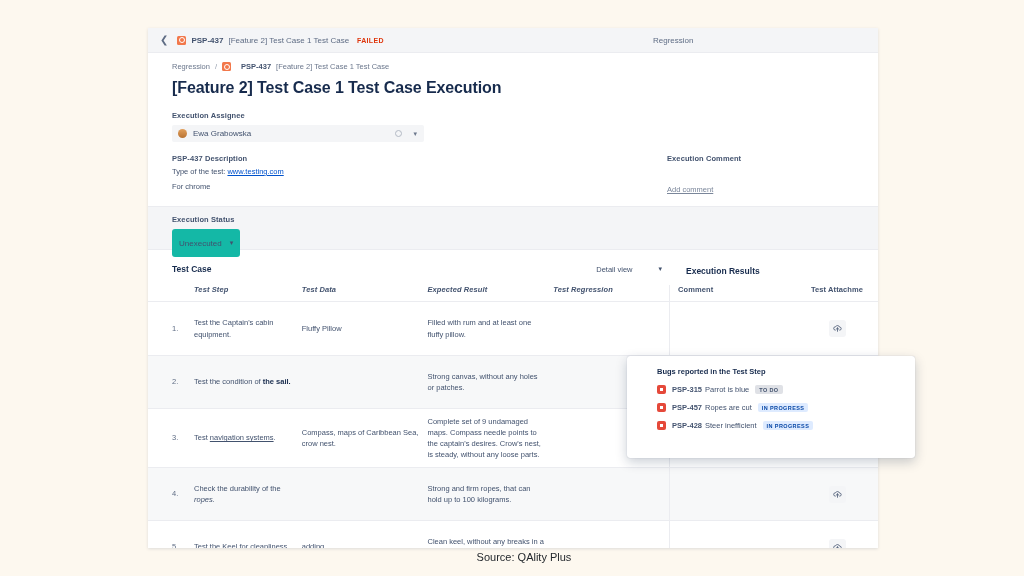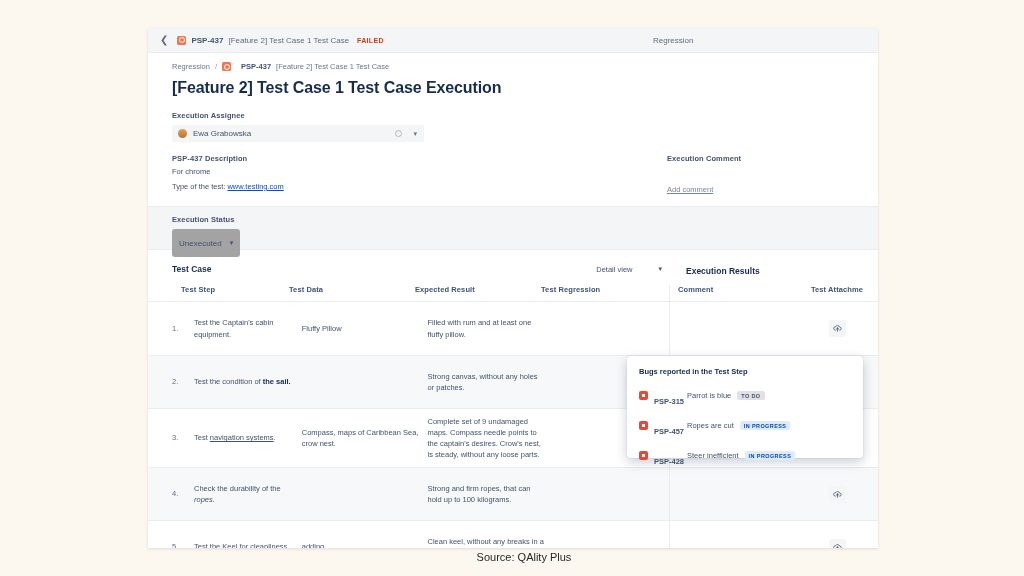--- a/index.html
+++ b/index.html
@@ -92,21 +92,21 @@
   .add-comment { font-size: 7.5px; color: #7a869a; margin-top: 22px; text-decoration: underline; }
 
   
   .status-band {
     margin-top: 12px; height: 44px; background: #f4f5f7;
     border-top: 1px solid #ebecf0; border-bottom: 1px solid #ebecf0;
     padding: 8px 0 0 24px;
   }
   .status-pill {
     margin-top: 5px; display: inline-flex; align-items: center;
-    background: #a3a3a3; border-radius: 3px; height: 15px; padding: 14px 7px;
+    background: #14b8a6; border-radius: 3px; height: 15px; padding: 14px 7px;
   }
   .status-pill-text { font-size: 8px; color: #42526e; }
   .status-pill .chev { margin-left: 8px; font-size: 7px; color: #42526e; }
 
   
   .sections { display: flex; padding: 10px 0 0 0; position: relative; }
   .sec-left { width: 530px; padding-left: 24px; display: flex; align-items: center; }
   .sec-title { font-size: 8.5px; font-weight: bold; color: #172b4d; }
   .detail-view {
     margin-left: auto; margin-right: 16px; display: flex; align-items: center;
@@ -125,21 +125,21 @@
     border-bottom: 1px solid #ebecf0;
   }
   .th {
     font-size: 7.5px; font-weight: bold; color: #42526e; letter-spacing: .1px;
   }
   .tbl-left .th.c0 { width: 22px; }
   .tbl-left .th.c1 { width: 108px; }
   .tbl-left .th.c2 { width: 126px; }
   .tbl-left .th.c3 { width: 126px; }
   .tbl-left .th.c4 { width: 116px; }
-  .tbl-left .thead { padding-left: 11px; }
+  .tbl-left .thead { padding-left: 24px; font-style: italic; }
   .tbl-right .thead { padding-left: 8px; }
   .tbl-right .th.r0 { width: 114px; }
   .tbl-right .th.r1 { width: 90px; }
 
   .trow {
     display: flex; border-bottom: 1px solid #ebecf0; align-items: center;
   }
   .tbl-left .trow { padding-left: 24px; }
   .trow.alt { background: #f7f8f9; }
   .cell { font-size: 7.5px; color: #42526e; line-height: 1.5; padding-right: 8px; }
@@ -156,34 +156,34 @@
   .rcell { font-size: 7.5px; color: #42526e; }
   .r0 { width: 114px; }
   .r1 { width: 90px; display: flex; justify-content: center; }
   .attach-btn {
     width: 17px; height: 17px; background: #f4f5f7; border-radius: 3px;
     display: flex; align-items: center; justify-content: center;
   }
 
   
   .popover {
-    position: absolute; left: 627px; top: 356px; width: 236px; height: 102px;
+    position: absolute; left: 627px; top: 356px; width: 288px; height: 102px;
     background: #fff; border-radius: 3px;
     box-shadow: 0 4px 12px rgba(9,30,66,.22), 0 0 1px rgba(9,30,66,.3);
-    padding: 11px 0 0 12px; z-index: 20;
+    padding: 11px 0 0 30px; z-index: 20;
   }
   .pop-title { font-size: 7.5px; font-weight: bold; color: #172b4d; }
   .bug-row { display: flex; align-items: center; margin-top: 9px; }
   .bug-icon {
     width: 9px; height: 9px; background: #e5493a; border-radius: 2px;
     display: inline-flex; align-items: center; justify-content: center;
     margin-right: 6px; flex: 0 0 auto;
   }
   .bug-icon::after { content: ""; width: 3px; height: 3px; background: #fff; }
-  .bug-key { font-size: 7.5px; font-weight: bold; color: #42526e; margin-right: 3px; margin-top: 12px; }
+  .bug-key { font-size: 7.5px; font-weight: bold; color: #42526e; margin-right: 3px; }
   .bug-sum { font-size: 7.5px; color: #42526e; margin-right: 6px; }
   .lozenge {
     font-size: 5.5px; font-weight: bold; letter-spacing: .4px;
     padding: 1.5px 4px; border-radius: 2px;
   }
   .lz-todo { background: #dfe1e6; color: #42526e; }
   .lz-prog { background: #deebff; color: #0747a6; }
 
   
   .caption {
@@ -222,24 +222,24 @@
         <span class="avatar"></span>
         <span class="assignee-name">Ewa Grabowska</span>
         <span class="clear-icon"></span>
         <span class="chevron">▾</span>
       </div>
     </div>
 
     <div class="two-col">
       <div class="desc-col">
         <div class="field-label">PSP-437 Description</div>
-        <div class="desc-line">For chrome</div>
         <div class="desc-line">
           <span>Type of the test: </span><a class="link" href="#">www.testing.com</a>
         </div>
+        <div class="desc-line">For chrome</div>
       </div>
       <div class="comment-col">
         <div class="field-label">Execution Comment</div>
         <div class="add-comment">Add comment</div>
       </div>
     </div>
 
     <div class="status-band">
       <div class="field-label">Execution Status</div>
       <div class="status-pill">

